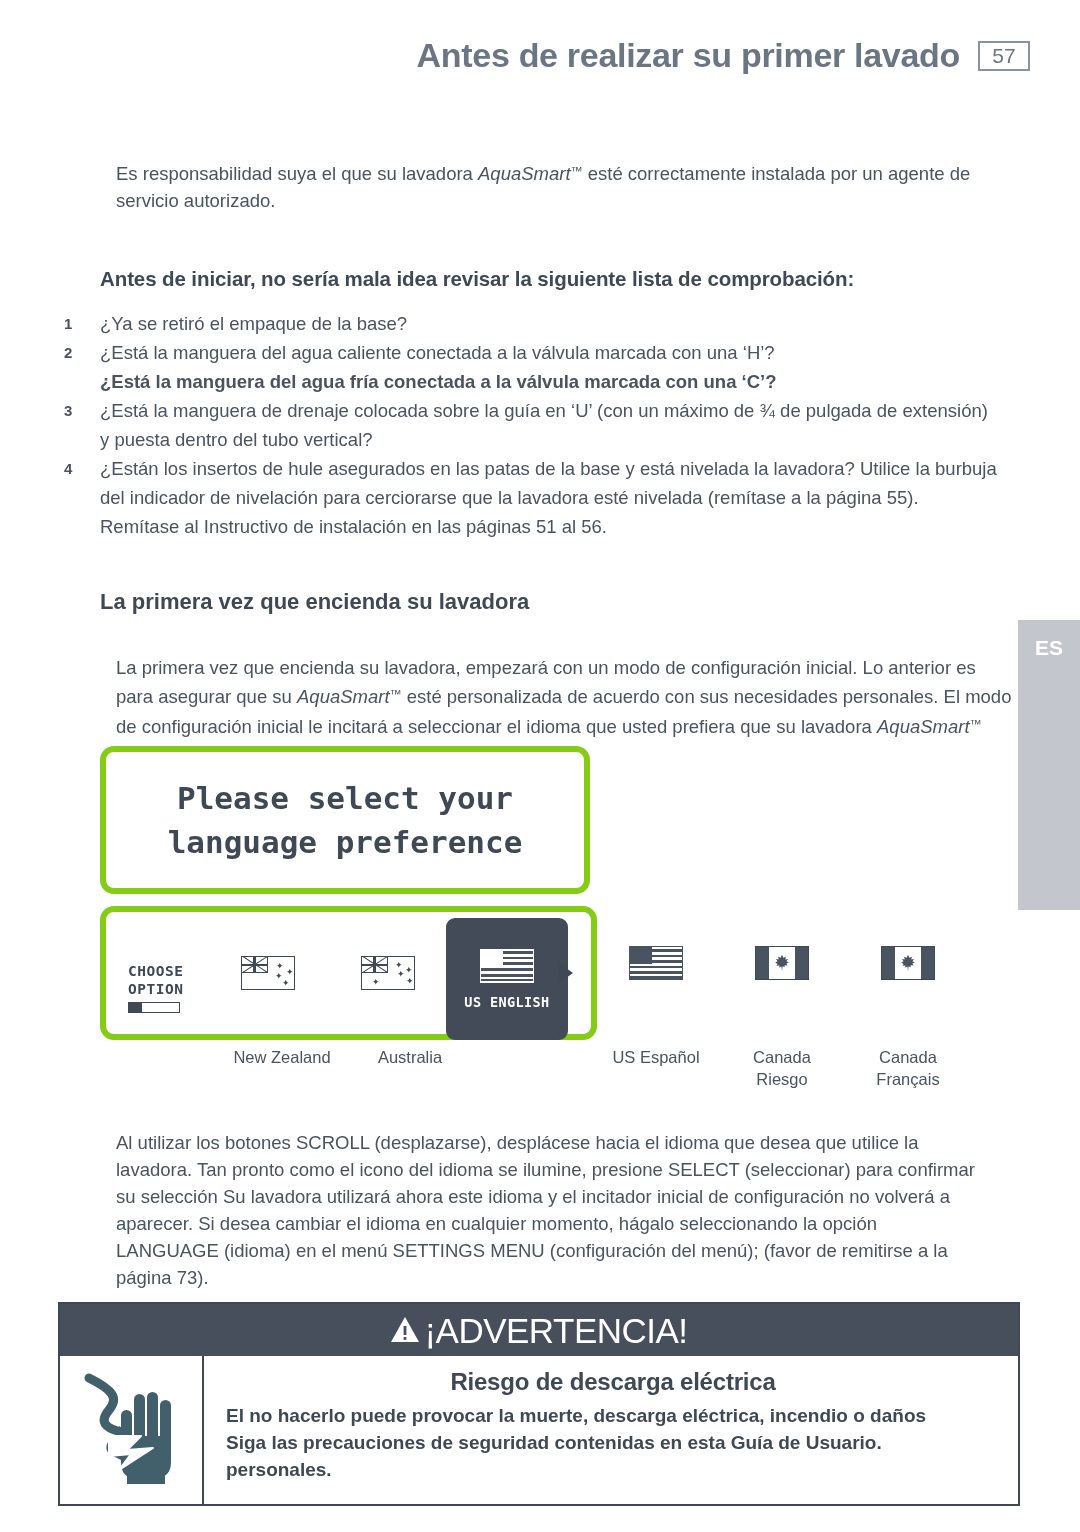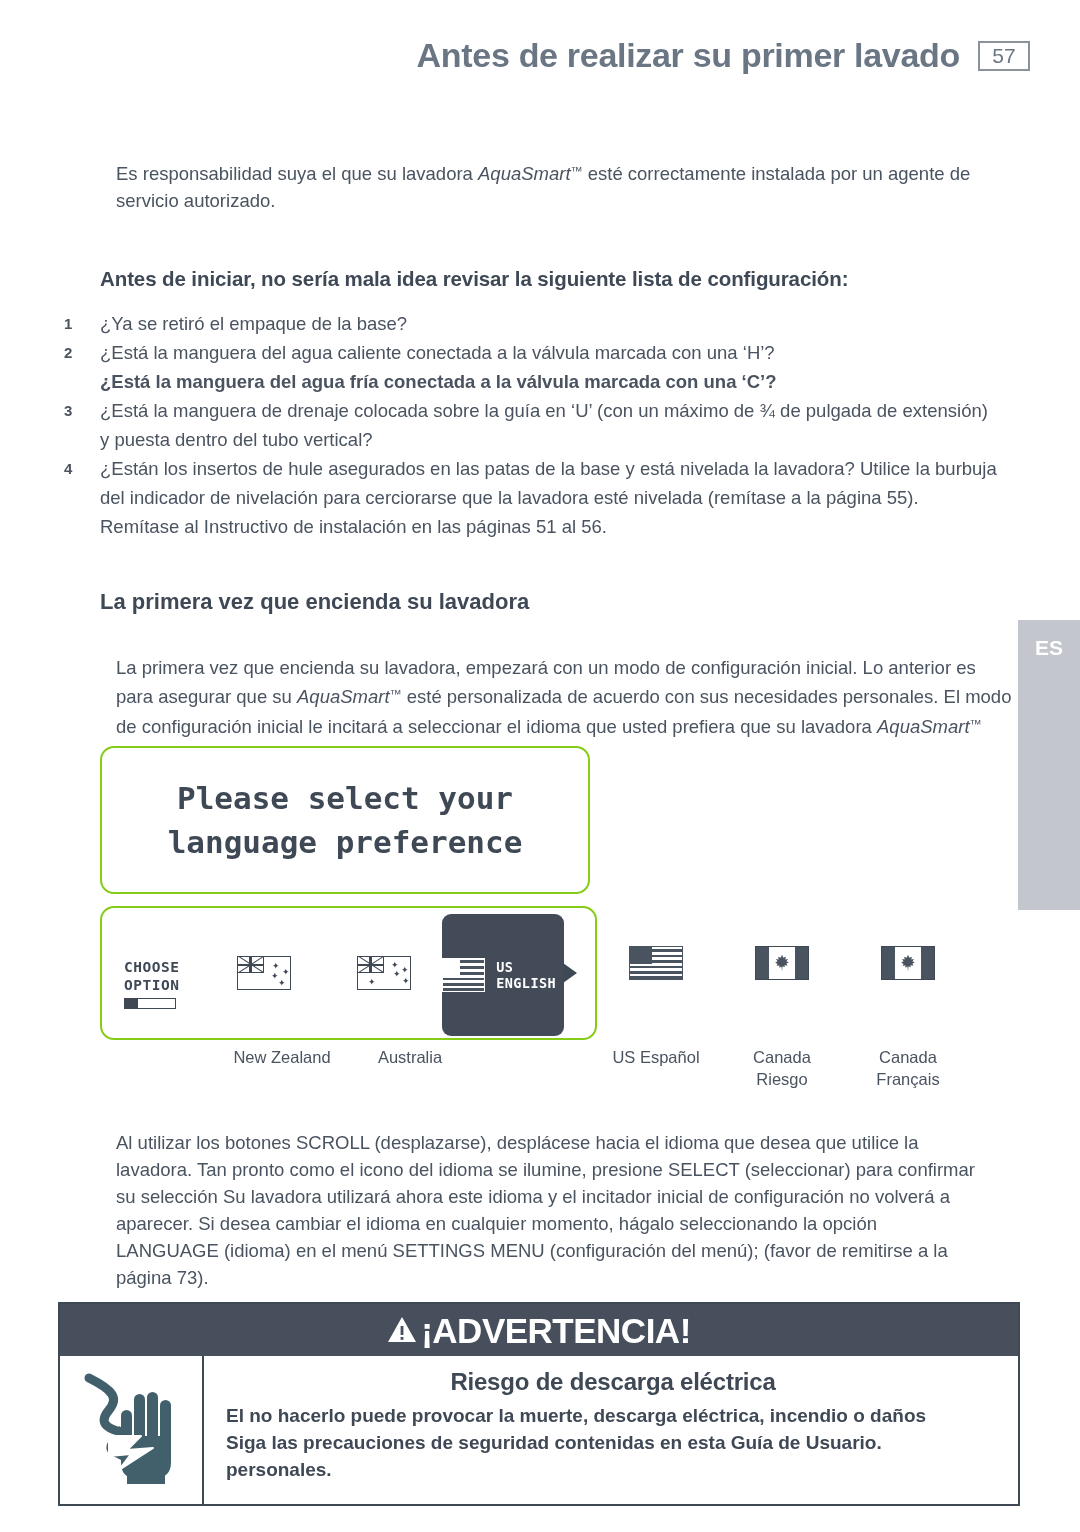--- a/index.html
+++ b/index.html
@@ -133,21 +133,21 @@
   }
 
   
   #lcd-area {
     position: absolute;
     left: 100px;
     top: 746px;
     width: 900px;
   }
   .lcd-panel {
-    border: 2px solid #84cc16;
+    border: 6px solid #84cc16;
     border-radius: 14px;
     background: #ffffff;
     box-sizing: border-box;
   }
   #lcd-message {
     width: 490px;
     height: 148px;
     display: flex;
     flex-direction: column;
     align-items: center;
@@ -210,20 +210,21 @@
 
   #slot-us-en {
     position: absolute;
     left: 340px;
     top: 6px;
     width: 122px;
     height: 122px;
     background: #434b58;
     border-radius: 9px;
     display: flex;
+    flex-direction: column;
     align-items: center;
     justify-content: center;
     gap: 11px;
   }
   #us-english-label {
     font-family: "DejaVu Sans Mono", monospace;
     font-weight: bold;
     font-size: 13.5px;
     color: #ffffff;
     letter-spacing: 0.4px;
@@ -329,21 +330,21 @@
     background: #474f5c;
     height: 52px;
     display: flex;
     align-items: center;
     justify-content: center;
     gap: 4px;
   }
   #warning-title {
     color: #ffffff;
     font-size: 35px;
-    font-weight: bold;
+    font-weight: normal;
     letter-spacing: -0.5px;
     line-height: 35px;
   }
   #warning-triangle-icon { display: block; }
   #warning-body {
     display: flex;
     align-items: stretch;
   }
   #warning-icon-cell {
     width: 142px;
@@ -386,21 +387,21 @@
 </div>
 
 <div id="es-tab">
   <span>ES</span>
 </div>
 
 <div id="content">
 
   <p class="para intro-para"><span>Es responsabilidad suya el que su lavadora </span><span class="italic">AquaSmart</span><span class="tm italic">™</span><span> esté correctamente instalada por un agente de servicio autorizado.</span></p>
 
-  <h2 class="section-head-bold">Antes de iniciar, no sería mala idea revisar la siguiente lista de configuración:</h2>
+  <h2 class="section-head-bold">Antes de iniciar, no sería mala idea revisar la siguiente lista de comprobación:</h2>
 
   <ul id="checklist">
     <li class="check-item">
       <span class="check-num">1</span>
       <span class="check-body">¿Ya se retiró el empaque de la base?</span>
     </li>
     <li class="check-item">
       <span class="check-num">2</span>
       <span class="check-body">¿Está la manguera del agua caliente conectada a la válvula marcada con una ‘H’?</span>
       <span class="sub-line">¿Está la manguera del agua fría conectada a la válvula marcada con una ‘C’?</span>

